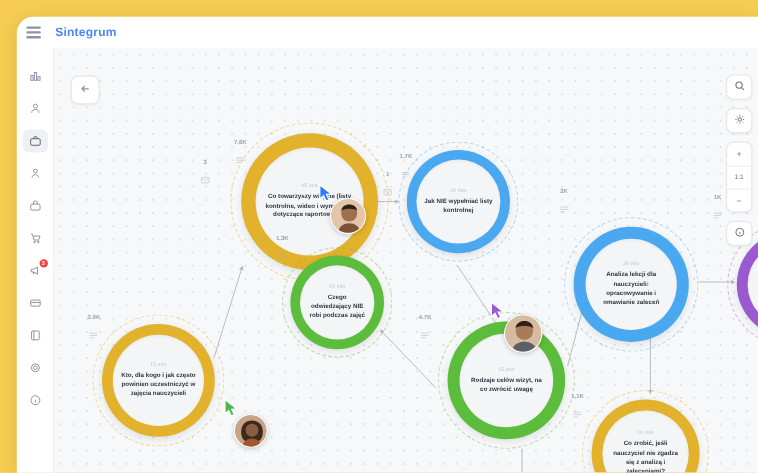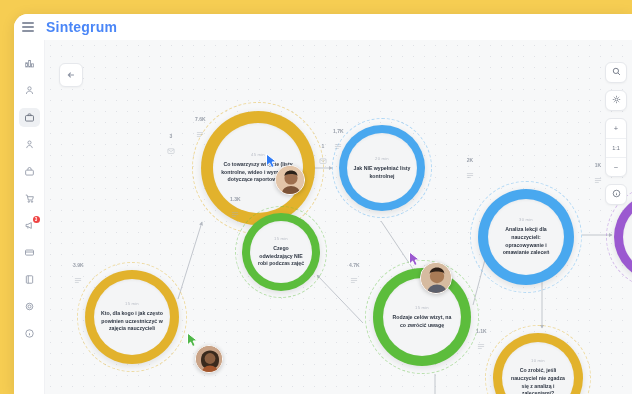--- a/index.html
+++ b/index.html
@@ -33,21 +33,21 @@
     width: 14px; height: 12px;
     margin-left: 8px; margin-right: 10px;
     display: flex; flex-direction: column; justify-content: center; gap: 2.5px;
     cursor: pointer;
   }
   #hamburger i { display: block; height: 1.4px; background: #8c93a3; border-radius: 1px; }
   #hamburger i:nth-child(1) { width: 12px; }
   #hamburger i:nth-child(2) { width: 12px; }
   #hamburger i:nth-child(3) { width: 12px; }
   #brand {
-    font-size: 14px; font-weight: bold; color: #4a86f7;
+    font-size: 10px; font-weight: bold; color: #4a86f7;
     letter-spacing: .2px;
   }
 
   
   #sidebar {
     position: absolute; left: 0; top: 26px;
     width: 31px; height: 354px;
     background: #ffffff;
     display: flex; flex-direction: column; align-items: center;
     padding-top: 14px; gap: 8px;

